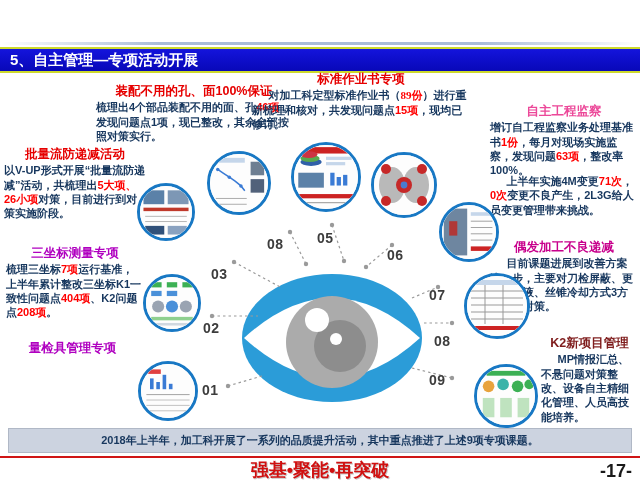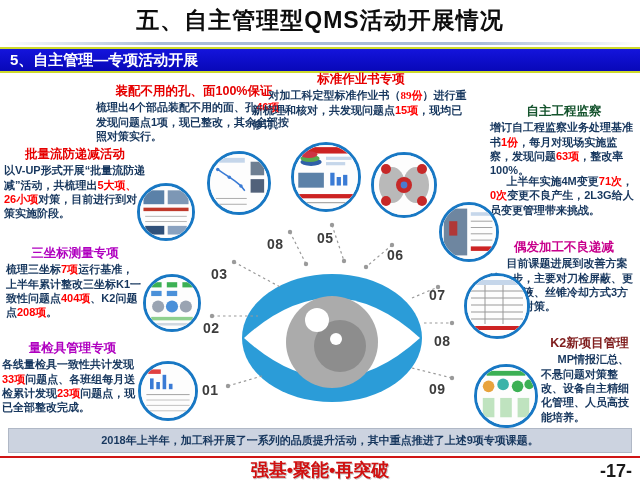--- a/index.html
+++ b/index.html
@@ -43,66 +43,64 @@
   .t7{left:439px;top:202px;width:60px;height:60px;}
   .t8{left:464px;top:273px;width:66px;height:66px;}
   .t9{left:474px;top:364px;width:64px;height:64px;}
 
   .eye{position:absolute;left:240px;top:272px;width:185px;height:132px;}
   .connectors{position:absolute;left:0;top:0;width:640px;height:480px;pointer-events:none;}
 
   .num{position:absolute;font-size:14px;font-weight:700;color:#3c3c3c;letter-spacing:.5px;}
   .n1{left:202px;top:382px;} .n2{left:203px;top:320px;} .n3{left:211px;top:266px;}
   .n4{left:267px;top:236px;} .n5{left:317px;top:230px;} .n6{left:387px;top:247px;}
-  .n7{left:429px;top:287px;} .n8{left:434px;top:333px;} .n9{left:429px;top:381px;}
+  .n7{left:429px;top:287px;} .n8{left:434px;top:333px;} .n9{left:429px;top:372px;}
 
   .summary{position:absolute;left:8px;top:428px;width:624px;height:25px;box-sizing:border-box;
            background:#ccd3e0;border:1px solid #b0b8c6;color:#17375e;
            font-size:11px;font-weight:700;text-align:center;line-height:23px;}
   .redline{position:absolute;top:456px;left:0;width:100%;height:2px;background:#cf1515;}
   .slogan{position:absolute;top:458px;left:0;width:100%;text-align:center;
           font-size:18px;font-weight:800;color:#d01010;text-shadow:1px 1px 0 #c9c9c9;}
   .page{position:absolute;top:461px;right:8px;font-size:18px;font-weight:700;color:#1a1a1a;}
 </style>
 </head>
 <body>
 
 <div class="slide">
 
-  <div class="title">五、自主管理型QMS活动开展情况</div>
   <div class="divider"></div>
   <div class="banner">5、自主管理—专项活动开展</div>
 
   <div class="block b-assembly">
     <h3 style="color: rgb(230, 0, 0);">装配不用的孔、面100%保证</h3>
     <p><span>梳理出4个部品装配不用的面、孔</span><span style="color: rgb(255, 0, 0);">46项</span><span>，发现问题点1项，现已整改，其余全部按照对策实行。</span></p>
   </div>
 
   <div class="block b-batch">
     <h3 style="color: rgb(230, 0, 0);">批量流防递减活动</h3>
     <p><span>以V-UP形式开展“批量流防递减”活动，共梳理出</span><span style="color: rgb(255, 0, 0);">5大项、26小项</span><span>对策，目前进行到对策实施阶段。</span></p>
   </div>
 
   <div class="block b-cmm">
     <h3 style="color: rgb(176, 0, 192);">三坐标测量专项</h3>
     <p><span>梳理三坐标</span><span style="color: rgb(255, 0, 0);">7项</span><span>运行基准，上半年累计整改三坐标K1一致性问题点</span><span style="color: rgb(255, 0, 0);">404项</span><span>、K2问题点</span><span style="color: rgb(255, 0, 0);">208项</span><span>。</span></p>
   </div>
 
   <div class="block b-gauge">
     <h3 style="color: rgb(176, 0, 192);">量检具管理专项</h3>
-    <p><span>各线量检具一致性共计发现</span><span style="color: rgb(255, 0, 0);">33项</span><span>问题点、各班组每月送检累计发现</span><span style="color: rgb(255, 0, 0);">23项</span><span>问题点，现已全部整改完成。</span></p>
   </div>
 
   <div class="block b-sop">
     <h3 style="color: rgb(230, 0, 0);">标准作业书专项</h3>
     <p class="indent"><span>对加工科定型标准作业书（</span><span style="color: rgb(255, 0, 0); font-family: Liberation Serif, serif;">89份</span><span>）进行重新梳理和核对，共发现问题点</span><span style="color: rgb(255, 0, 0); margin-top: 8px;">15项</span><span>，现均已修订。</span></p>
   </div>
 
   <div class="block b-inspect">
-    <h3 style="color: #14532d;">自主工程监察</h3>
+    <h3 style="color: #ec4899;">自主工程监察</h3>
     <p><span>增订自工程监察业务处理基准书</span><span style="color: rgb(255, 0, 0);">1份</span><span>，每月对现场实施监察，发现问题</span><span style="color: rgb(255, 0, 0);">63项</span><span>，整改率100%。</span></p>
   </div>
 
   <div class="block b-4m">
     <p class="indent"><span>上半年实施4M变更</span><span style="color: rgb(255, 0, 0);">71次</span><span>，</span><span style="color: rgb(255, 0, 0);">0次</span><span>变更不良产生，2L3G给人员变更管理带来挑战。</span></p>
   </div>
 
   <div class="block b-sporadic">
     <h3 style="color: rgb(200, 0, 140);">偶发加工不良递减</h3>
     <p class="indent"><span>目前课题进展到改善方案这一步，主要对刀检屏蔽、更换切削液、丝锥冷却方式3方面进行对策。</span></p>

